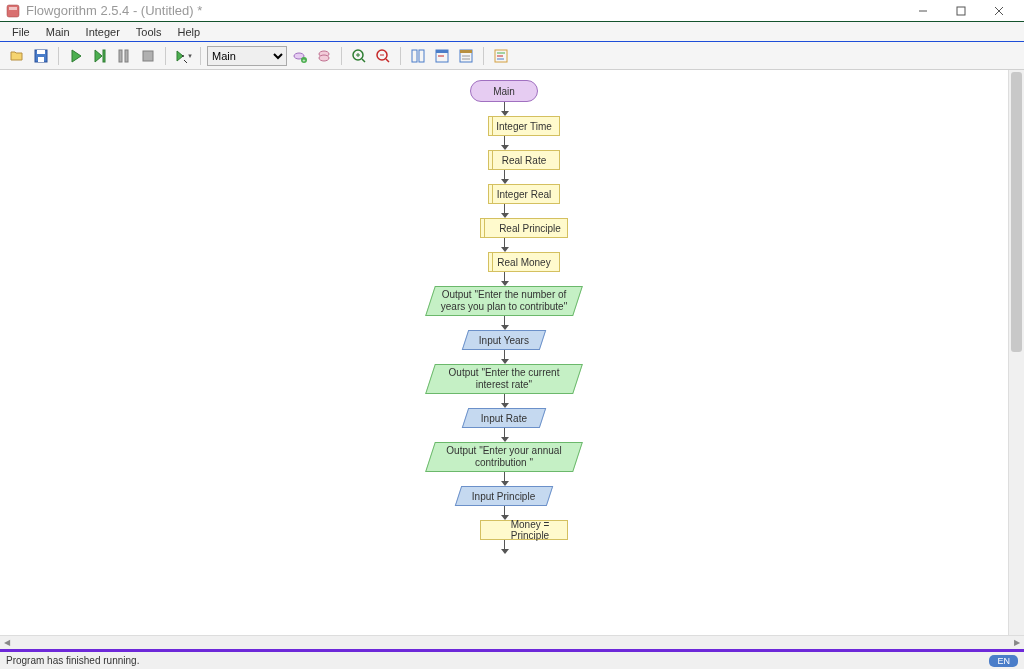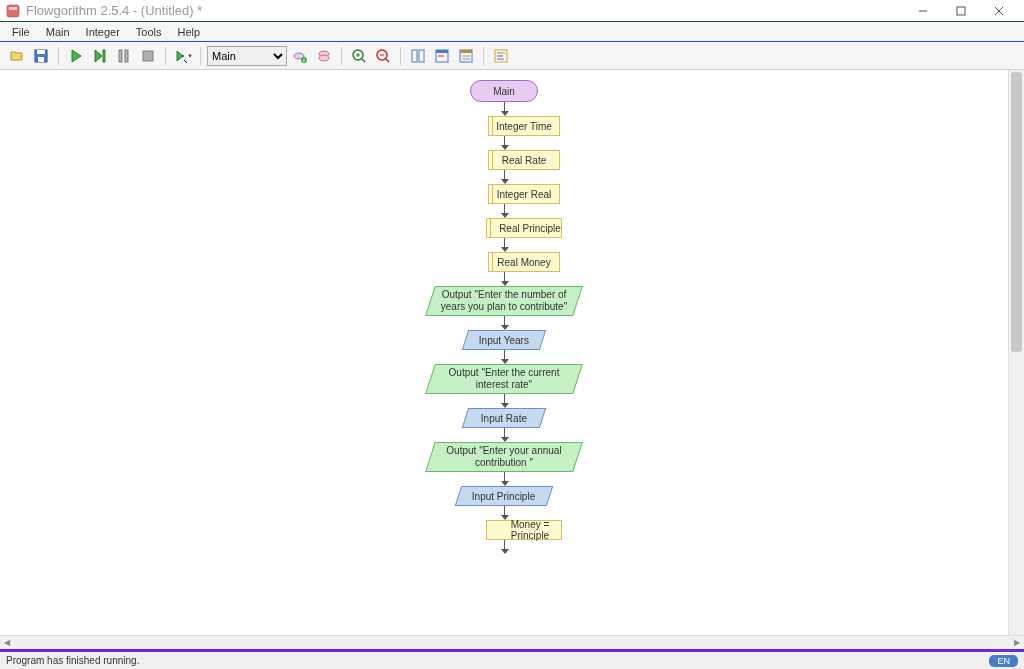--- a/index.html
+++ b/index.html
@@ -40,21 +40,21 @@
 .node { font-size: 10px; color: #333; text-align: center; display: flex; align-items: center; justify-content: center; margin: 0; }
 .arrow-down { width: 0; height: 14px; position: relative; }
 .arrow-down::before { content: ""; position: absolute; left: -0.5px; top: 0; width: 1px; height: 10px; background: #555; }
 .arrow-down::after { content: ""; position: absolute; left: -3.5px; top: 9px; border-left: 4px solid transparent; border-right: 4px solid transparent; border-top: 5px solid #555; }
 
 
 .terminal { width: 68px; height: 22px; background: #e6ccf2; border: 1px solid #a070c0; border-radius: 11px; }
 
 .declare { width: 72px; height: 20px; background: #fffacd; border: 1px solid #d4c060; position: relative; margin-left: 40px; }
 .declare::before { content: ""; position: absolute; left: 3px; top: -1px; bottom: -1px; width: 1px; background: #d4c060; }
-.declare.wide { width: 76px; padding-left: 12px; }
+.declare.wide { width: 88px; padding-left: 12px; }
 .declare.assign::before { display: none; }
 
 .output { width: 148px; height: 30px; background: #c5f0c5; border: 1px solid #6bb86b; transform: skewX(-18deg); }
 .output > span { display: inline-block; transform: skewX(18deg); padding: 2px 4px; line-height: 1.2; }
 
 .input { width: 78px; height: 20px; background: #c5d9f0; border: 1px solid #6b90c9; transform: skewX(-18deg); }
 .input > span { display: inline-block; transform: skewX(18deg); }
 .input.wide { width: 92px; }
 </style>
 </head>

